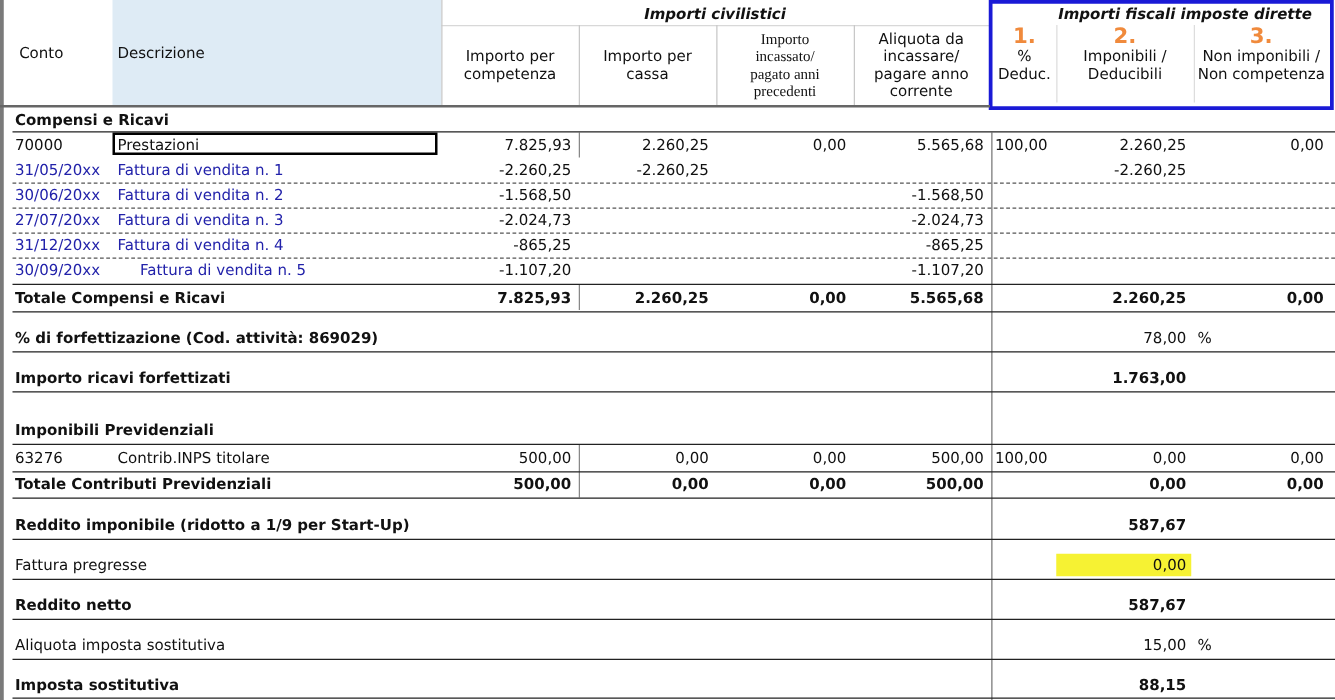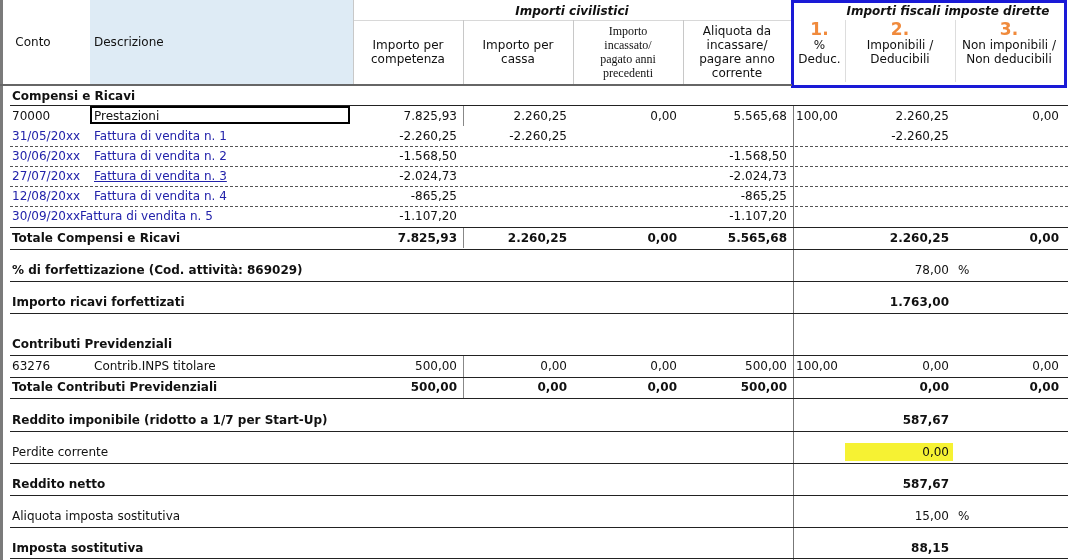--- a/index.html
+++ b/index.html
@@ -73,21 +73,21 @@
     <div>Deduc.</div>
   </div>
   <div class="hdr-text" style="left:845px;top:20px;width:110px;">
     <div class="num-orange">2.</div>
     <div>Imponibili /</div>
     <div>Deducibili</div>
   </div>
   <div class="hdr-text" style="left:955px;top:20px;width:108px;">
     <div class="num-orange">3.</div>
     <div>Non imponibili /</div>
-    <div>Non deducibili</div>
+    <div>Non competenza</div>
   </div>
 </div>
 <div class="hline" style="left:0;top:84px;width:792px;height:2px;background:#666;"></div>
 
 <div class="sect-vline" style="left:793px;top:106px;height:454px;background:#777;"></div>
 <div class="vline" style="left:463px;top:106px;height:20px;background:#888;"></div>
 <div class="vline" style="left:463px;top:228px;height:20px;background:#888;"></div>
 <div class="vline" style="left:463px;top:356px;height:42px;background:#888;"></div>
 
 <div class="cell b" style="left:12px;top:87px;">Compensi e Ricavi</div>
@@ -118,37 +118,37 @@
 <div>
   <div class="cell blue" style="left:12px;top:147px;">30/06/20xx</div>
   <div class="cell blue" style="left:94px;top:147px;">Fattura di vendita n. 2</div>
   <div class="cell r" style="left:353px;top:147px;width:104px;">-1.568,50</div>
   <div class="cell r" style="left:683px;top:147px;width:104px;">-1.568,50</div>
 </div>
 <div class="hline-dash" style="left:10px;top:166px;width:1058px;"></div>
 
 <div>
   <div class="cell blue" style="left:12px;top:167px;">27/07/20xx</div>
-  <div class="cell blue" style="left:94px;top:167px;text-decoration:underline;">Fattura di vendita n. 3</div>
+  <div class="cell blue" style="left:94px;top:167px;">Fattura di vendita n. 3</div>
   <div class="cell r" style="left:353px;top:167px;width:104px;">-2.024,73</div>
   <div class="cell r" style="left:683px;top:167px;width:104px;">-2.024,73</div>
 </div>
 <div class="hline-dash" style="left:10px;top:186px;width:1058px;"></div>
 
 <div>
-  <div class="cell blue" style="left:12px;top:187px;">12/08/20xx</div>
+  <div class="cell blue" style="left:12px;top:187px;">31/12/20xx</div>
   <div class="cell blue" style="left:94px;top:187px;">Fattura di vendita n. 4</div>
   <div class="cell r" style="left:353px;top:187px;width:104px;">-865,25</div>
   <div class="cell r" style="left:683px;top:187px;width:104px;">-865,25</div>
 </div>
 <div class="hline-dash" style="left:10px;top:206px;width:1058px;"></div>
 
 <div>
   <div class="cell blue" style="left:12px;top:207px;">30/09/20xx</div>
-  <div class="cell blue" style="left:80px;top:207px;">Fattura di vendita n. 5</div>
+  <div class="cell blue" style="left:112px;top:207px;">Fattura di vendita n. 5</div>
   <div class="cell r" style="left:353px;top:207px;width:104px;">-1.107,20</div>
   <div class="cell r" style="left:683px;top:207px;width:104px;">-1.107,20</div>
 </div>
 <div class="hline" style="left:10px;top:227px;width:1058px;"></div>
 
 <div>
   <div class="cell b" style="left:12px;top:229px;">Totale Compensi e Ricavi</div>
   <div class="cell r b" style="left:353px;top:229px;width:104px;">7.825,93</div>
   <div class="cell r b" style="left:463px;top:229px;width:104px;">2.260,25</div>
   <div class="cell r b" style="left:573px;top:229px;width:104px;">0,00</div>
@@ -160,21 +160,21 @@
 
 <div class="cell b" style="left:12px;top:261px;">% di forfettizazione (Cod. attività: 869029)</div>
 <div class="cell r" style="left:845px;top:261px;width:104px;">78,00</div>
 <div class="cell" style="left:958px;top:261px;">%</div>
 <div class="hline" style="left:10px;top:281px;width:1058px;"></div>
 
 <div class="cell b" style="left:12px;top:293px;">Importo ricavi forfettizati</div>
 <div class="cell r b" style="left:845px;top:293px;width:104px;">1.763,00</div>
 <div class="hline" style="left:10px;top:313px;width:1058px;"></div>
 
-<div class="cell b" style="left:12px;top:335px;">Contributi Previdenziali</div>
+<div class="cell b" style="left:12px;top:335px;">Imponibili Previdenziali</div>
 <div class="hline" style="left:10px;top:355px;width:1058px;"></div>
 
 <div>
   <div class="cell" style="left:12px;top:357px;">63276</div>
   <div class="cell" style="left:94px;top:357px;">Contrib.INPS titolare</div>
   <div class="cell r" style="left:353px;top:357px;width:104px;">500,00</div>
   <div class="cell r" style="left:463px;top:357px;width:104px;">0,00</div>
   <div class="cell r" style="left:573px;top:357px;width:104px;">0,00</div>
   <div class="cell r" style="left:683px;top:357px;width:104px;">500,00</div>
   <div class="cell" style="left:796px;top:357px;">100,00</div>
@@ -187,25 +187,25 @@
   <div class="cell b" style="left:12px;top:378px;">Totale Contributi Previdenziali</div>
   <div class="cell r b" style="left:353px;top:378px;width:104px;">500,00</div>
   <div class="cell r b" style="left:463px;top:378px;width:104px;">0,00</div>
   <div class="cell r b" style="left:573px;top:378px;width:104px;">0,00</div>
   <div class="cell r b" style="left:683px;top:378px;width:104px;">500,00</div>
   <div class="cell r b" style="left:845px;top:378px;width:104px;">0,00</div>
   <div class="cell r b" style="left:955px;top:378px;width:104px;">0,00</div>
 </div>
 <div class="hline" style="left:10px;top:398px;width:1058px;"></div>
 
-<div class="cell b" style="left:12px;top:411px;">Reddito imponibile (ridotto a 1/7 per Start-Up)</div>
+<div class="cell b" style="left:12px;top:411px;">Reddito imponibile (ridotto a 1/9 per Start-Up)</div>
 <div class="cell r b" style="left:845px;top:411px;width:104px;">587,67</div>
 <div class="hline" style="left:10px;top:431px;width:1058px;"></div>
 
-<div class="cell" style="left:12px;top:443px;">Perdite corrente</div>
+<div class="cell" style="left:12px;top:443px;">Fattura pregresse</div>
 <div class="yellow"></div>
 <div class="cell r" style="left:845px;top:443px;width:104px;">0,00</div>
 <div class="hline" style="left:10px;top:463px;width:1058px;"></div>
 
 <div class="cell b" style="left:12px;top:475px;">Reddito netto</div>
 <div class="cell r b" style="left:845px;top:475px;width:104px;">587,67</div>
 <div class="hline" style="left:10px;top:495px;width:1058px;"></div>
 
 <div class="cell" style="left:12px;top:507px;">Aliquota imposta sostitutiva</div>
 <div class="cell r" style="left:845px;top:507px;width:104px;">15,00</div>

